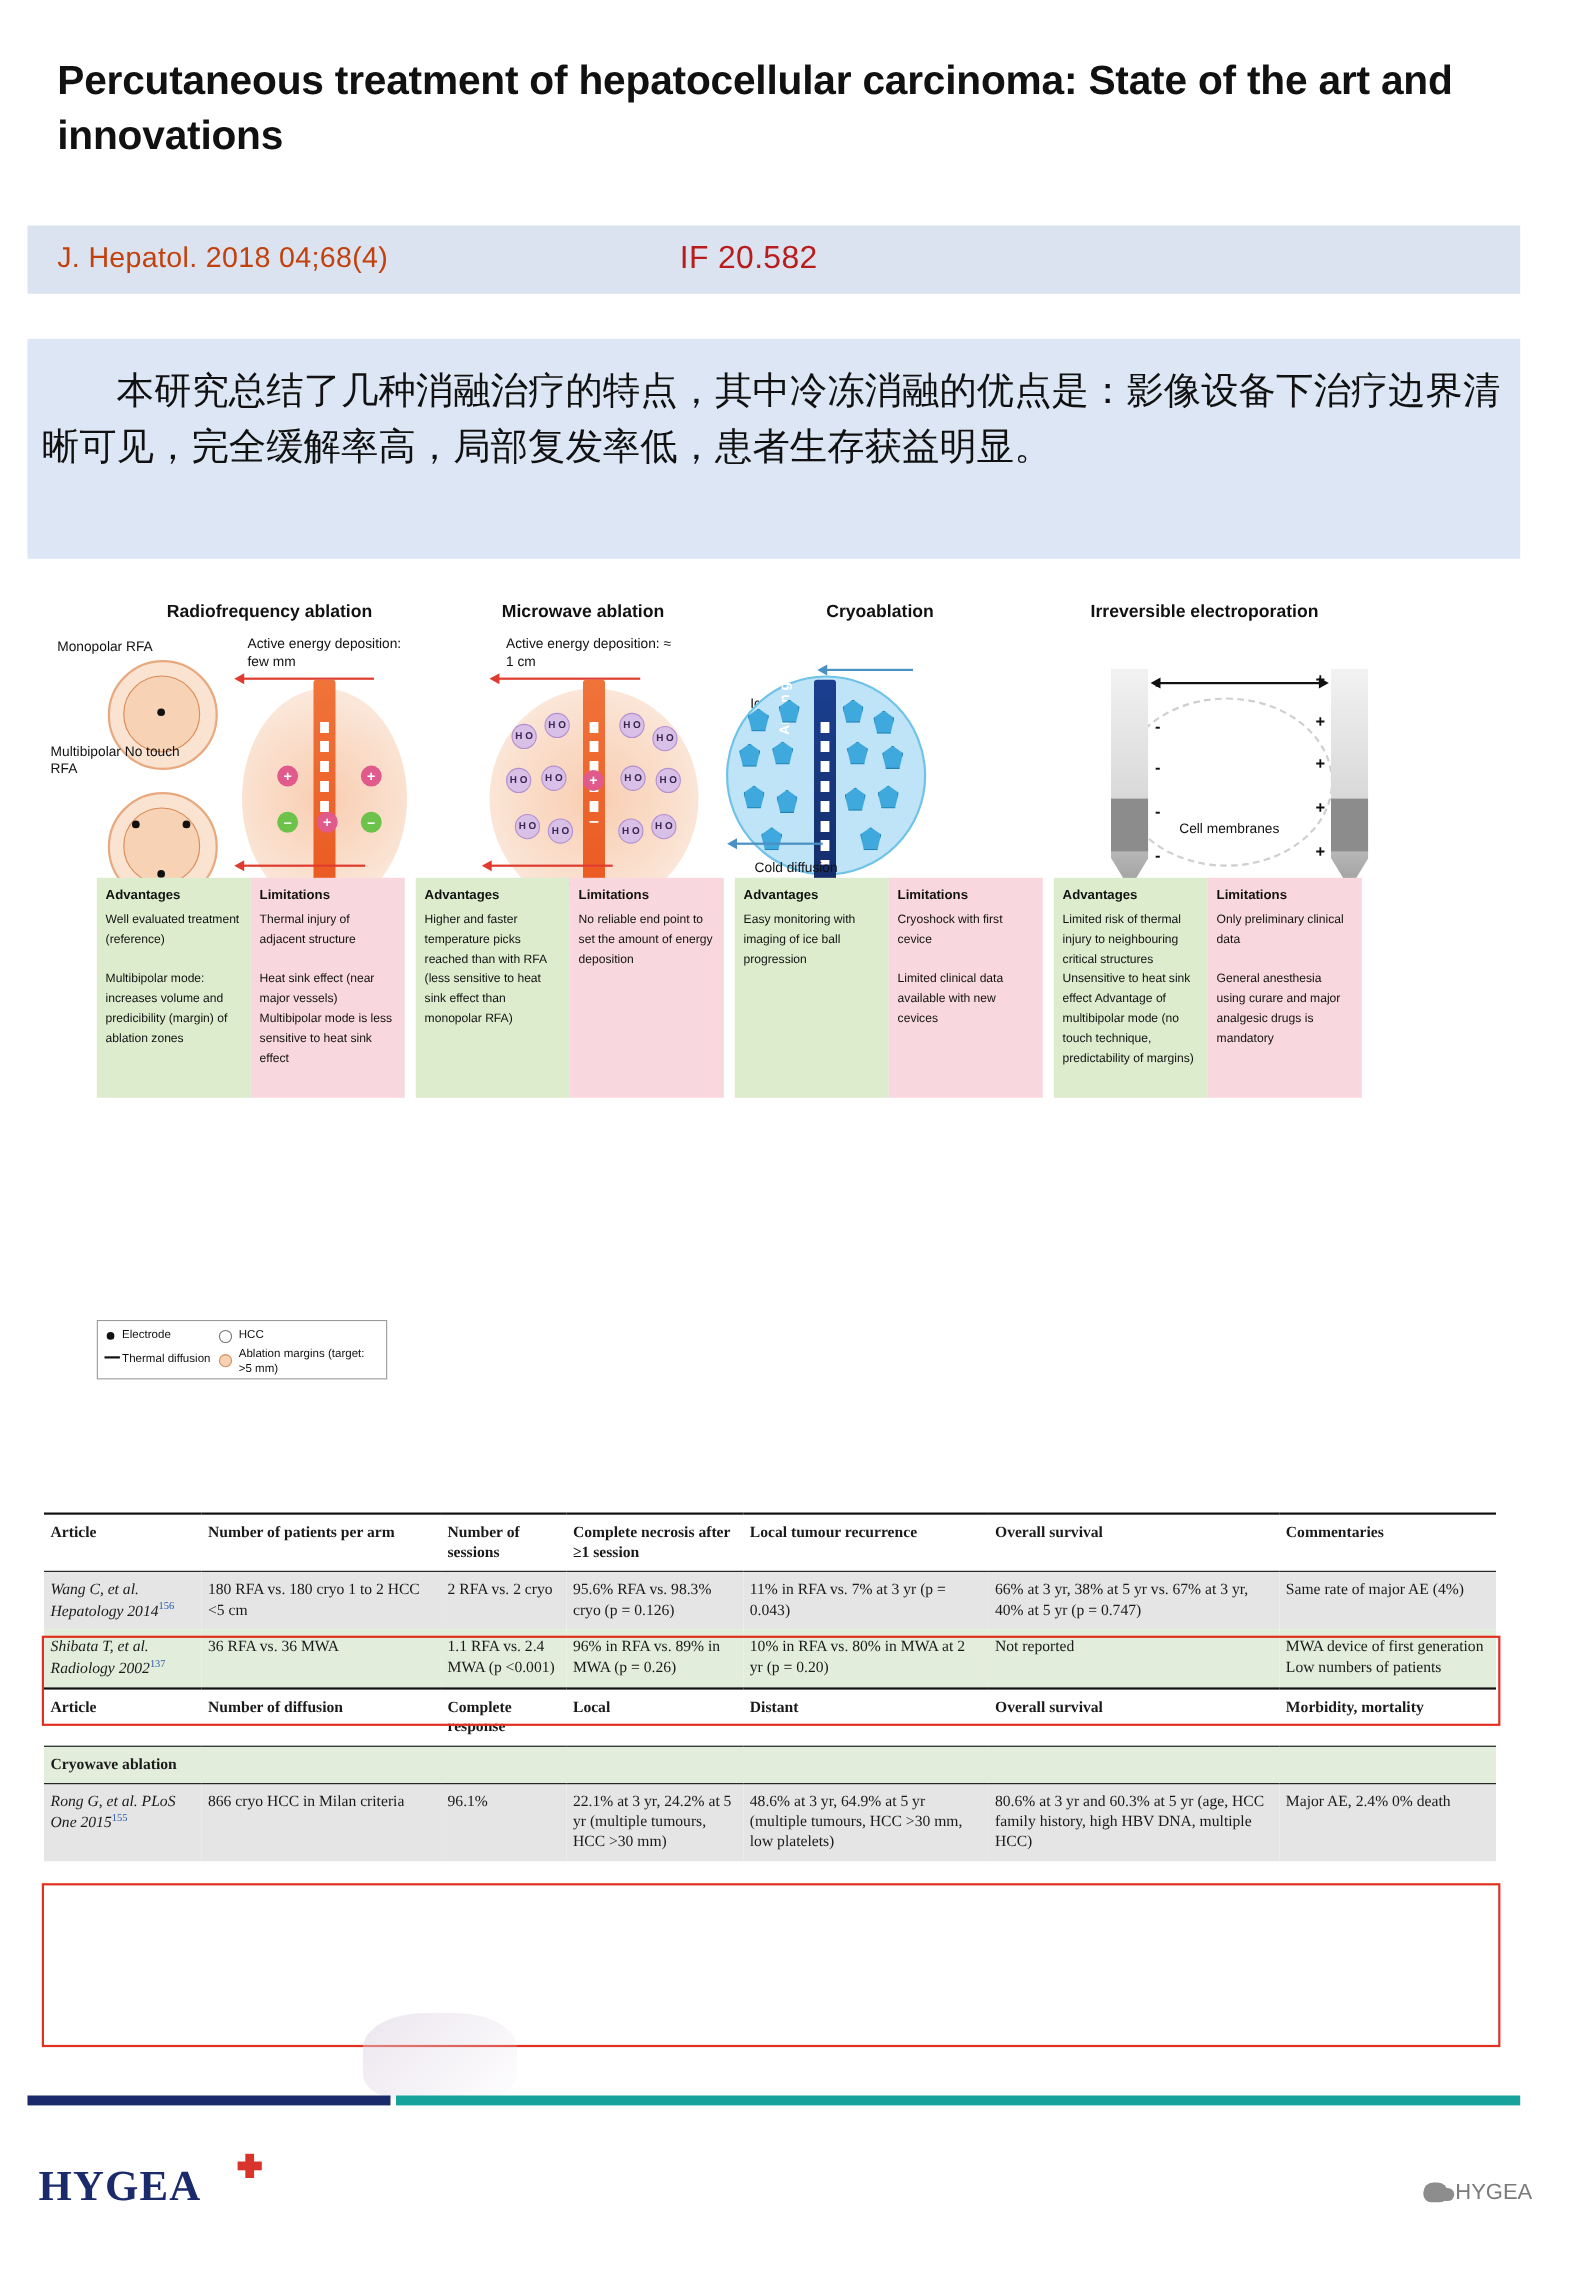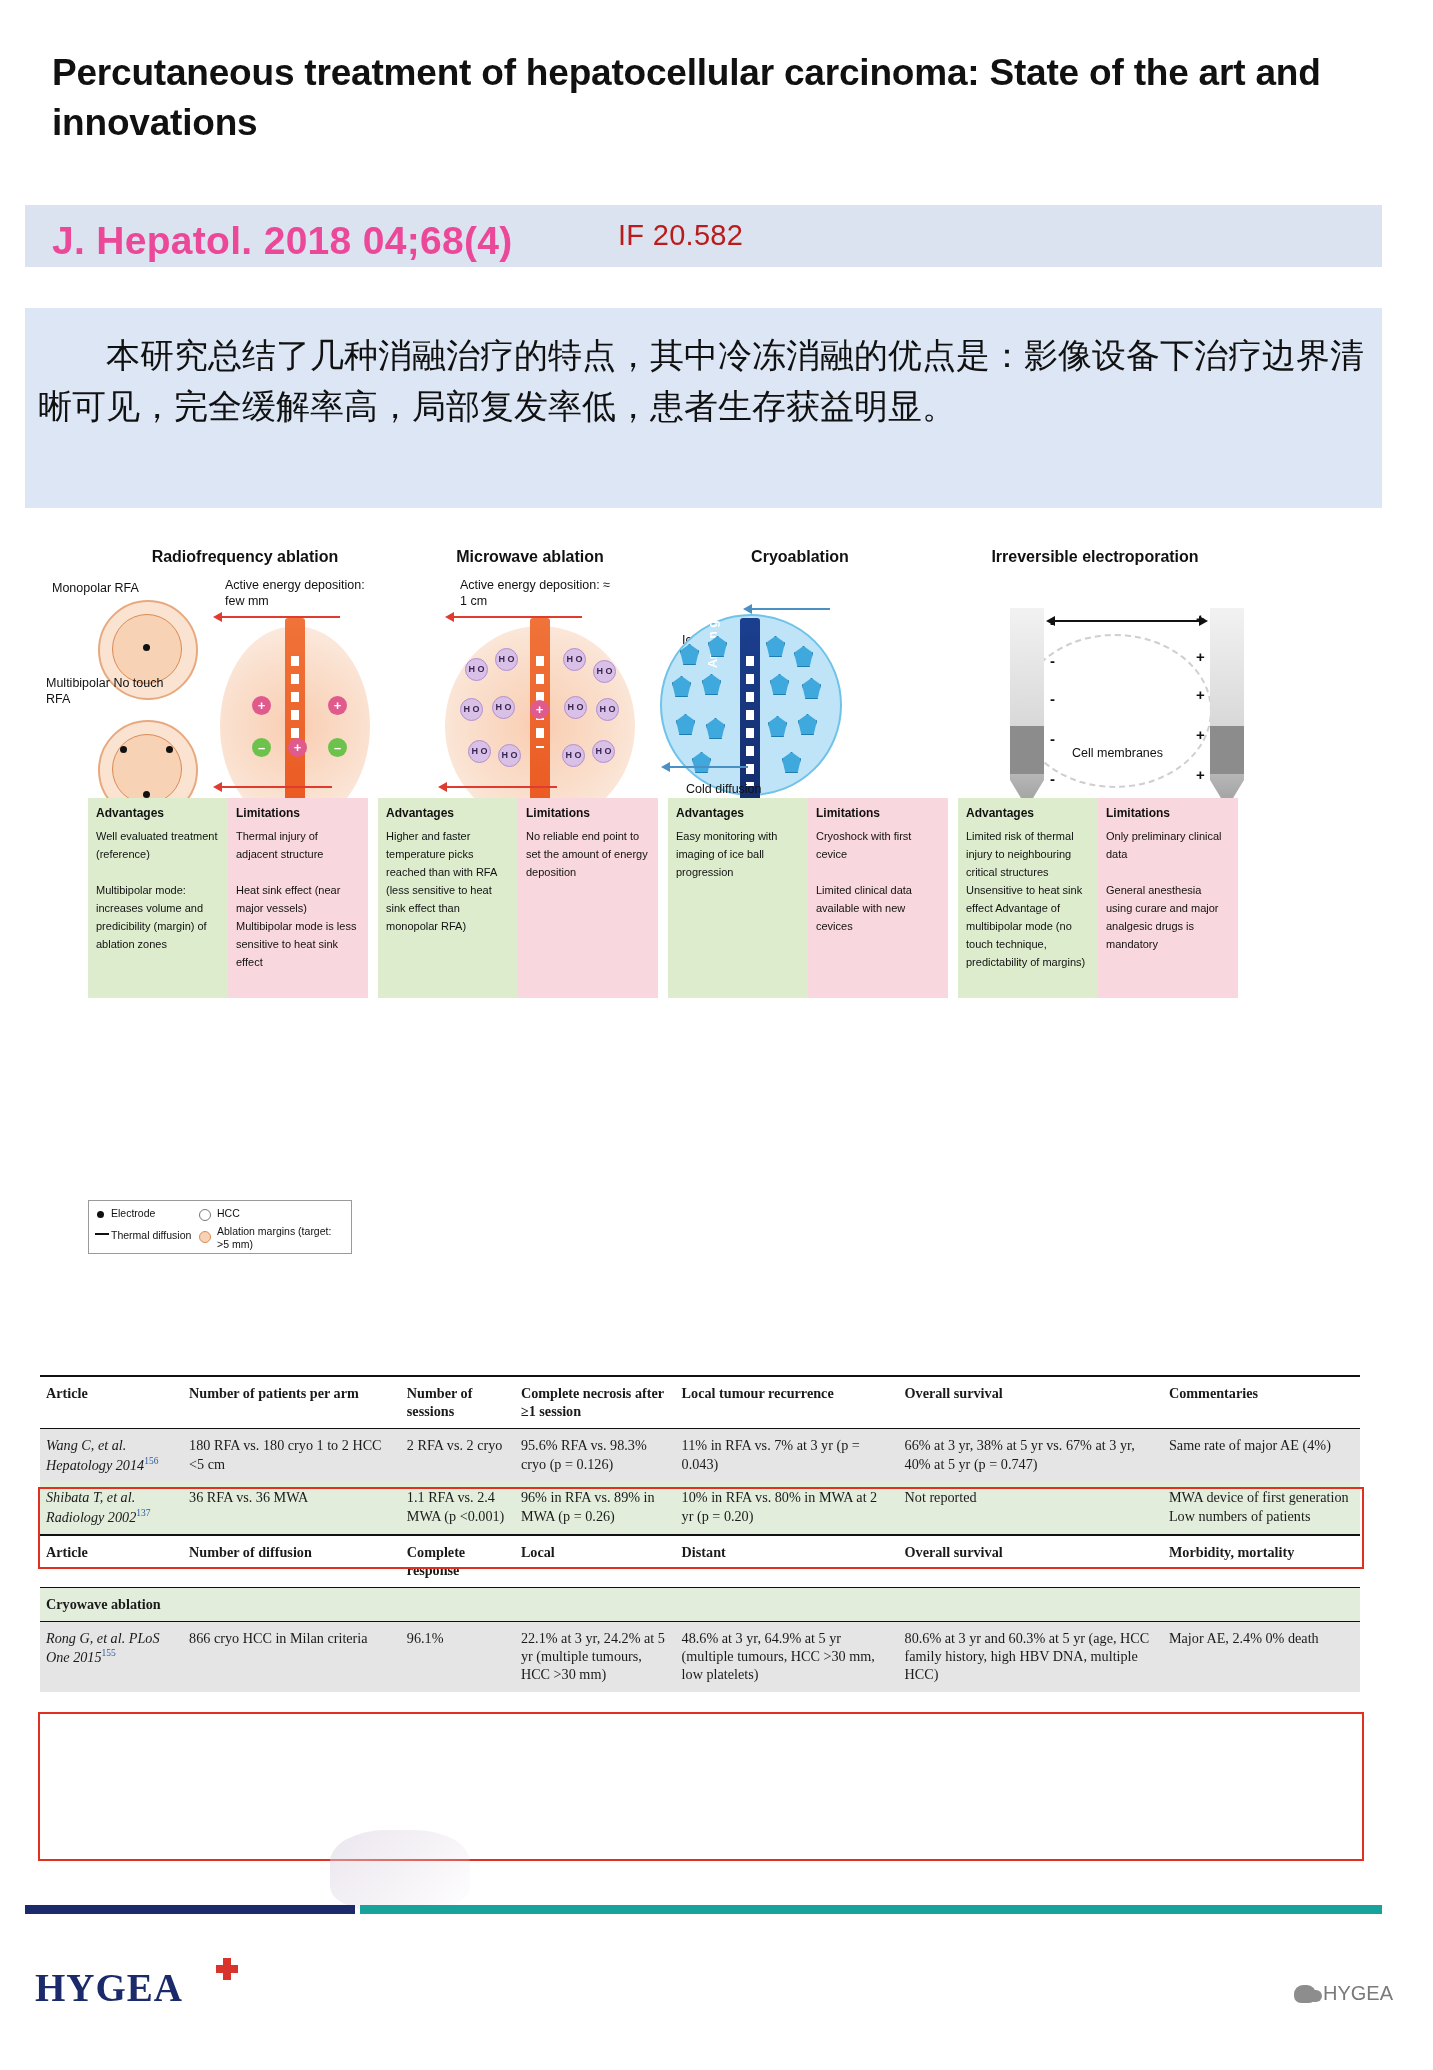--- a/index.html
+++ b/index.html
@@ -21,21 +21,21 @@
     color:#111;
   }
 
   
   .cite-bar{
     position:absolute;left:25px;top:205px;width:1357px;height:62px;
     background:#dbe3f0;
   }
   .cite-text{
     position:absolute;left:52px;top:219px;
-    font-size:39px;color:#ec4899;letter-spacing:0.3px;font-weight:bold;
+    font-size:26px;color:#c2410c;letter-spacing:0.3px;
   }
   .cite-if{
     position:absolute;left:618px;top:219px;
     font-size:29px;color:#b91c1c;letter-spacing:0.3px;
   }
 
   
   .zh-block{
     position:absolute;left:25px;top:308px;width:1357px;height:200px;
     background:#dce6f4;

